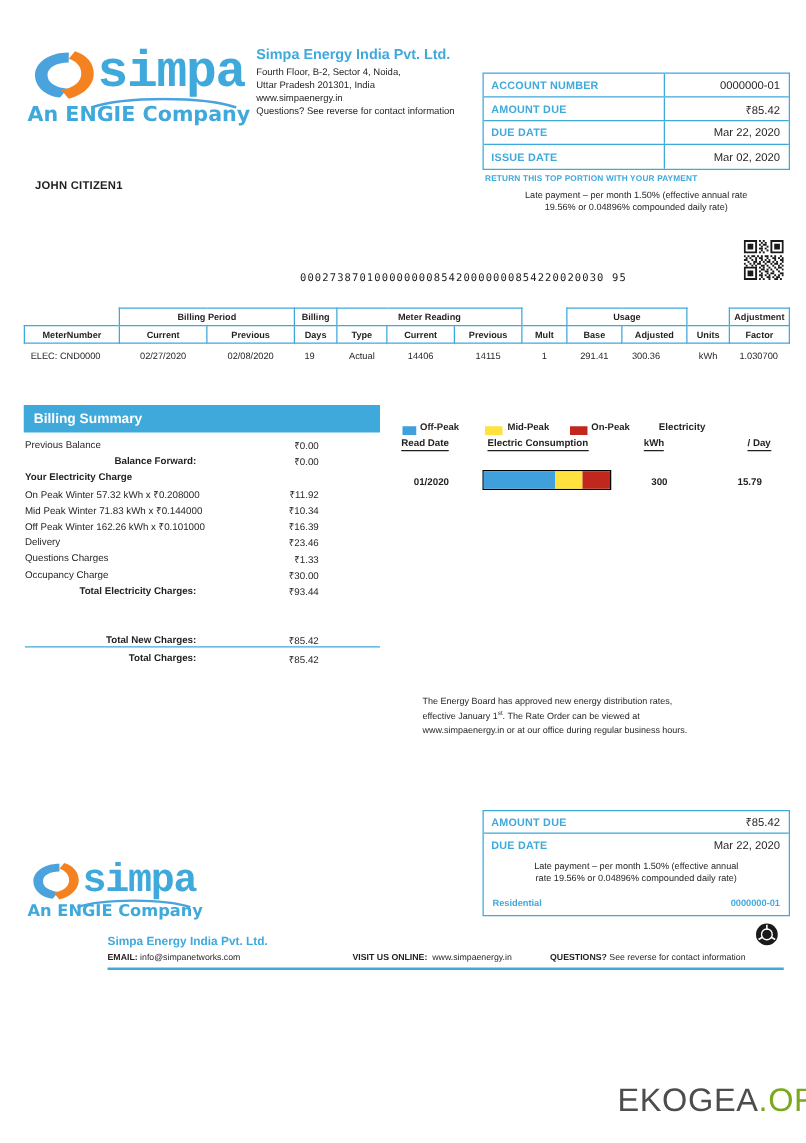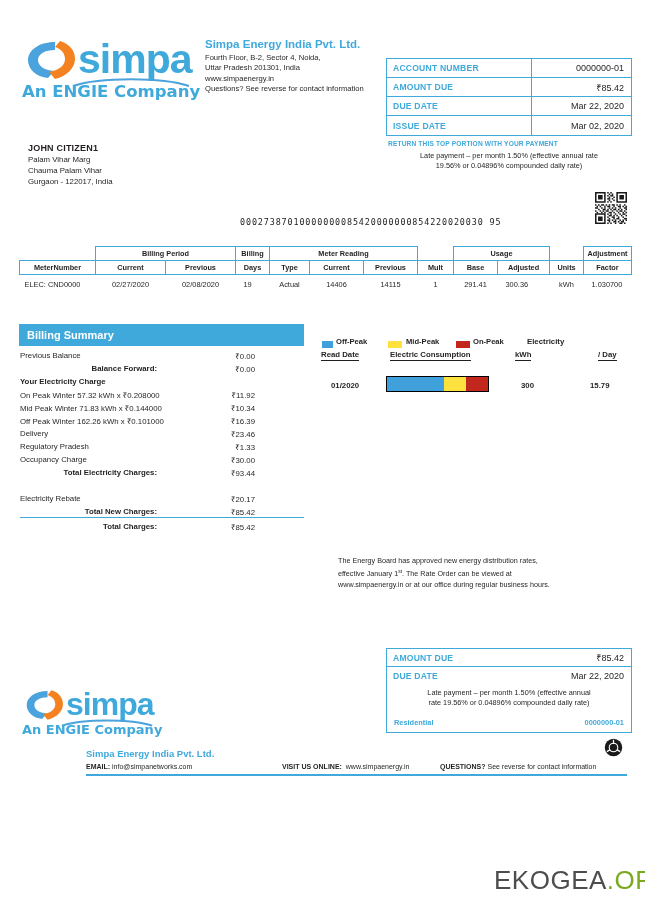--- a/index.html
+++ b/index.html
@@ -23,21 +23,21 @@
   }
 
   
   .abs { position: absolute; }
 
   
   .logo-wrap { position: absolute; }
   .logo-mark { position: absolute; left: 0; top: 0; }
   .logo-simpa {
     position: absolute;
-    font-family: Liberation Sans, sans-serif;
+    font-family: Liberation Mono, monospace;
     font-weight: bold;
     color: #3fa9dc;
     letter-spacing: -1px;
   }
   .logo-engie {
     position: absolute;
     font-family: "DejaVu Sans", sans-serif;
     font-weight: bold;
     color: #3fa9dc;
     white-space: nowrap;
@@ -454,25 +454,20 @@
         <rect x="17" y="19" width="2" height="1"></rect>
       <rect x="8" y="20" width="1" height="1"></rect>
         <rect x="10" y="20" width="1" height="1"></rect>
       <rect x="13" y="20" width="1" height="1"></rect>
         <rect x="16" y="20" width="2" height="1"></rect>
       <rect x="19" y="20" width="1" height="1"></rect>
     </g>
   </svg>
 
   <div class="cust-name" style="left:28px; top:143px;">JOHN CITIZEN1</div>
-  <div class="cust-addr" style="left:28px; top:155px;">
-    <div>Palam Vihar Marg</div>
-    <div>Chauma Palam Vihar</div>
-    <div>Gurgaon - 122017, India</div>
-  </div>
 
   <div class="barcode-digits" style="left:240px; top:217px;">00027387010000000085420000000854220020030 95</div>
 
   <table class="meter-table" style="left:19px; top:246px; width:608px;">
     <colgroup>
       <col style="width:76px">
         <col style="width:70px">
         <col style="width:70px">
       <col style="width:34px">
         <col style="width:40px">
@@ -550,34 +545,30 @@
   </div>
   <div class="bs-line" style="top:416px;">
     <div class="bs-desc">Off Peak Winter 162.26 kWh x ₹0.101000</div>
     <div class="bs-amt">₹16.39</div>
   </div>
   <div class="bs-line" style="top:429px;">
     <div class="bs-desc">Delivery</div>
     <div class="bs-amt">₹23.46</div>
   </div>
   <div class="bs-line" style="top:442px;">
-    <div class="bs-desc">Regulatory Pradesh</div>
+    <div class="bs-desc">Questions Charges</div>
     <div class="bs-amt">₹1.33</div>
   </div>
   <div class="bs-line" style="top:455px;">
     <div class="bs-desc">Occupancy Charge</div>
     <div class="bs-amt">₹30.00</div>
   </div>
   <div class="bs-line indent" style="top:468px;">
     <div class="bs-desc">Total Electricity Charges:</div>
     <div class="bs-amt">₹93.44</div>
-  </div>
-  <div class="bs-line" style="top:494px;">
-    <div class="bs-desc">Electricity Rebate</div>
-    <div class="bs-amt">₹20.17</div>
   </div>
   <div class="bs-line indent" style="top:507px;">
     <div class="bs-desc">Total New Charges:</div>
     <div class="bs-amt">₹85.42</div>
   </div>
 
   <div class="bs-rule" style="left:20px; top:517px; width:284px;"></div>
 
   <div class="bs-line indent" style="top:522px;">
     <div class="bs-desc">Total Charges:</div>

